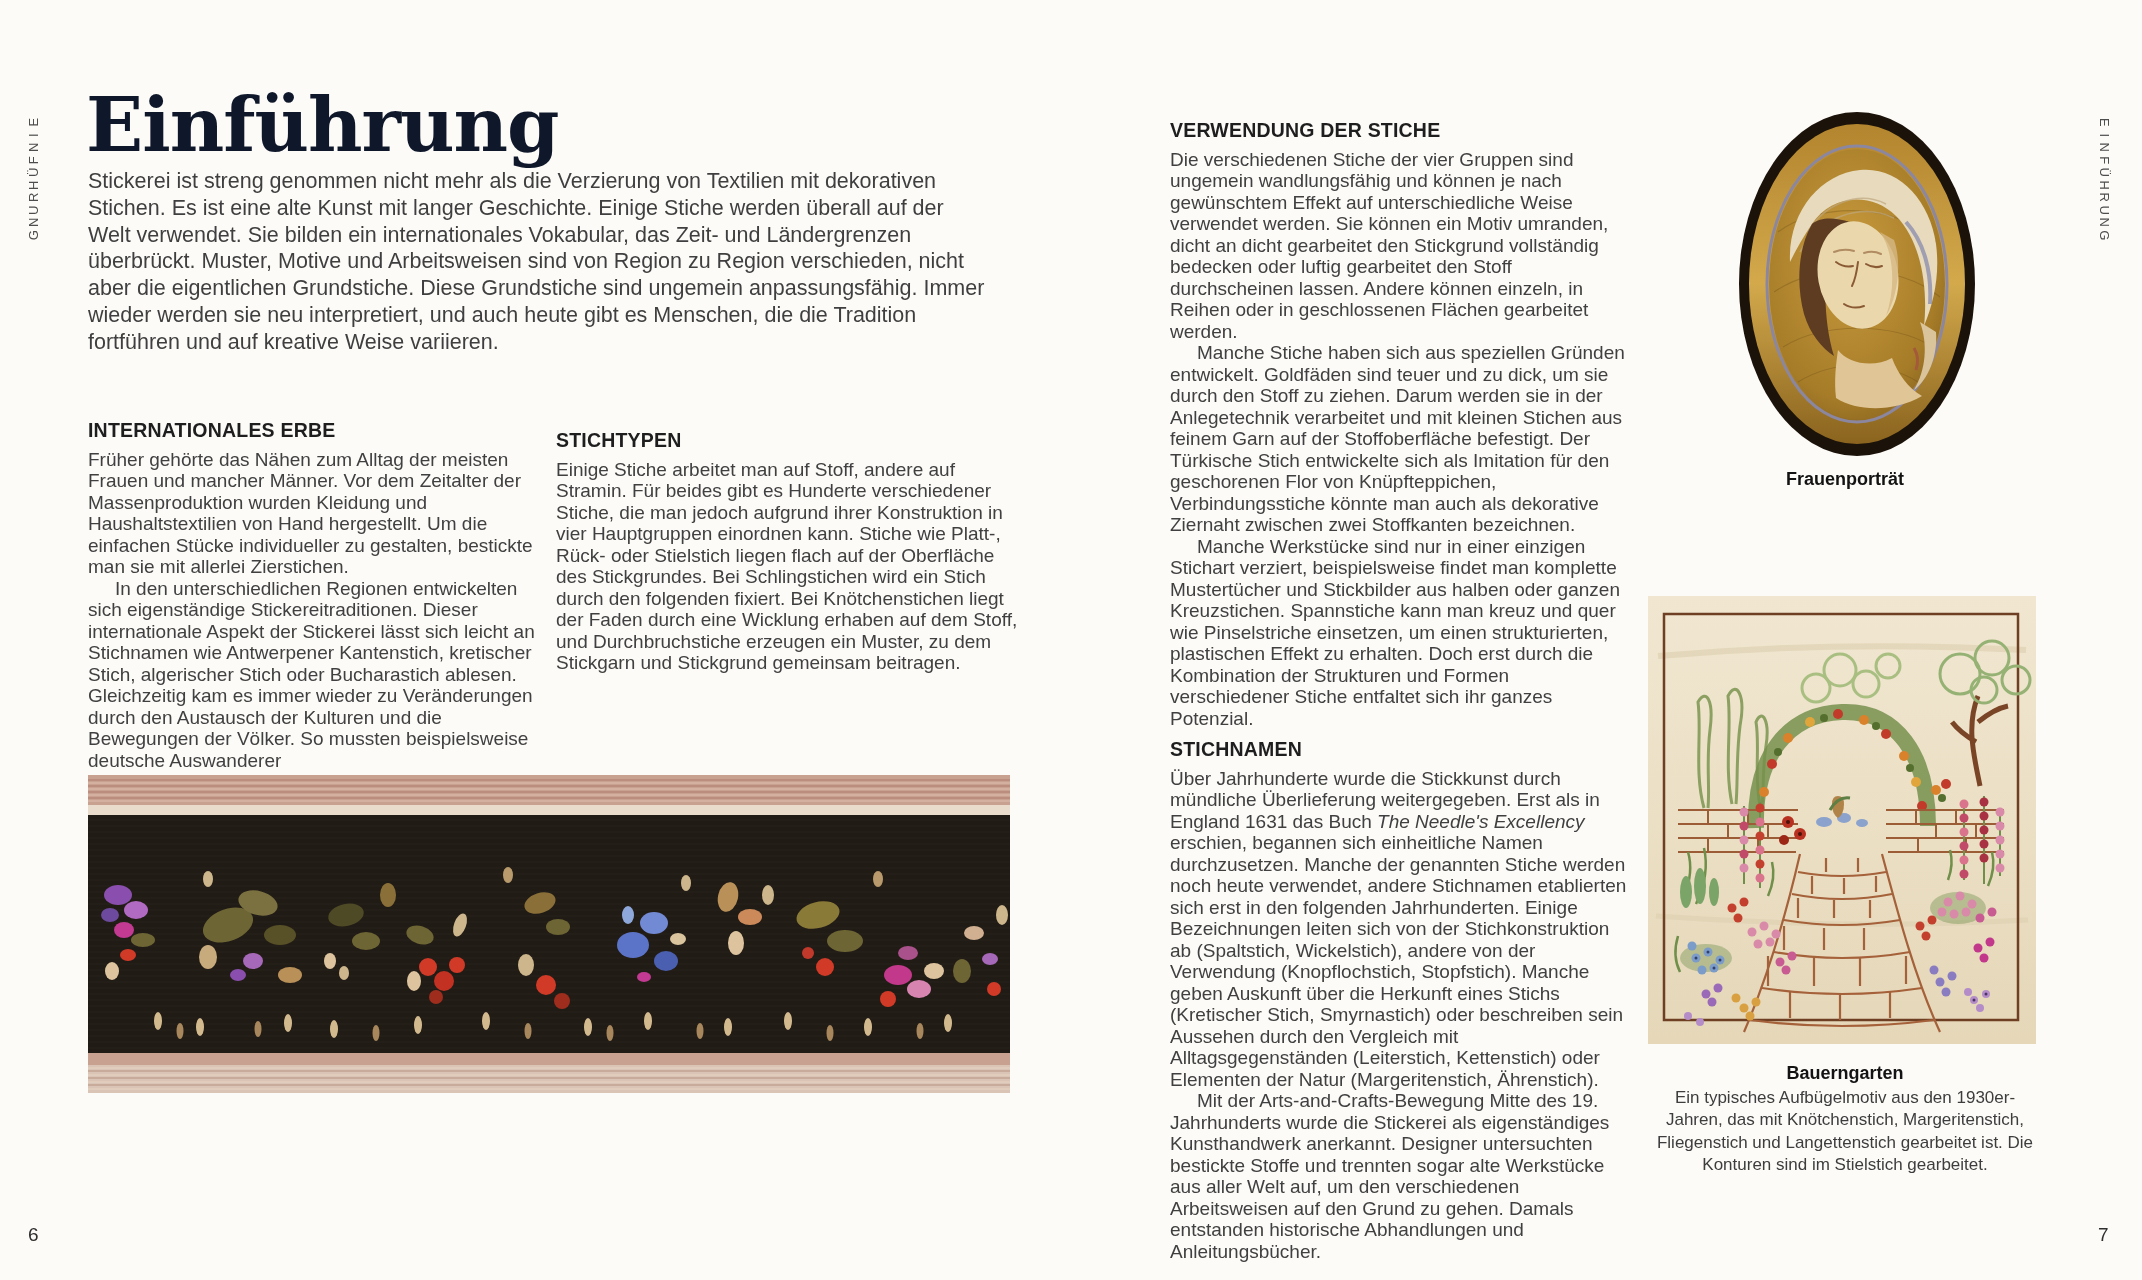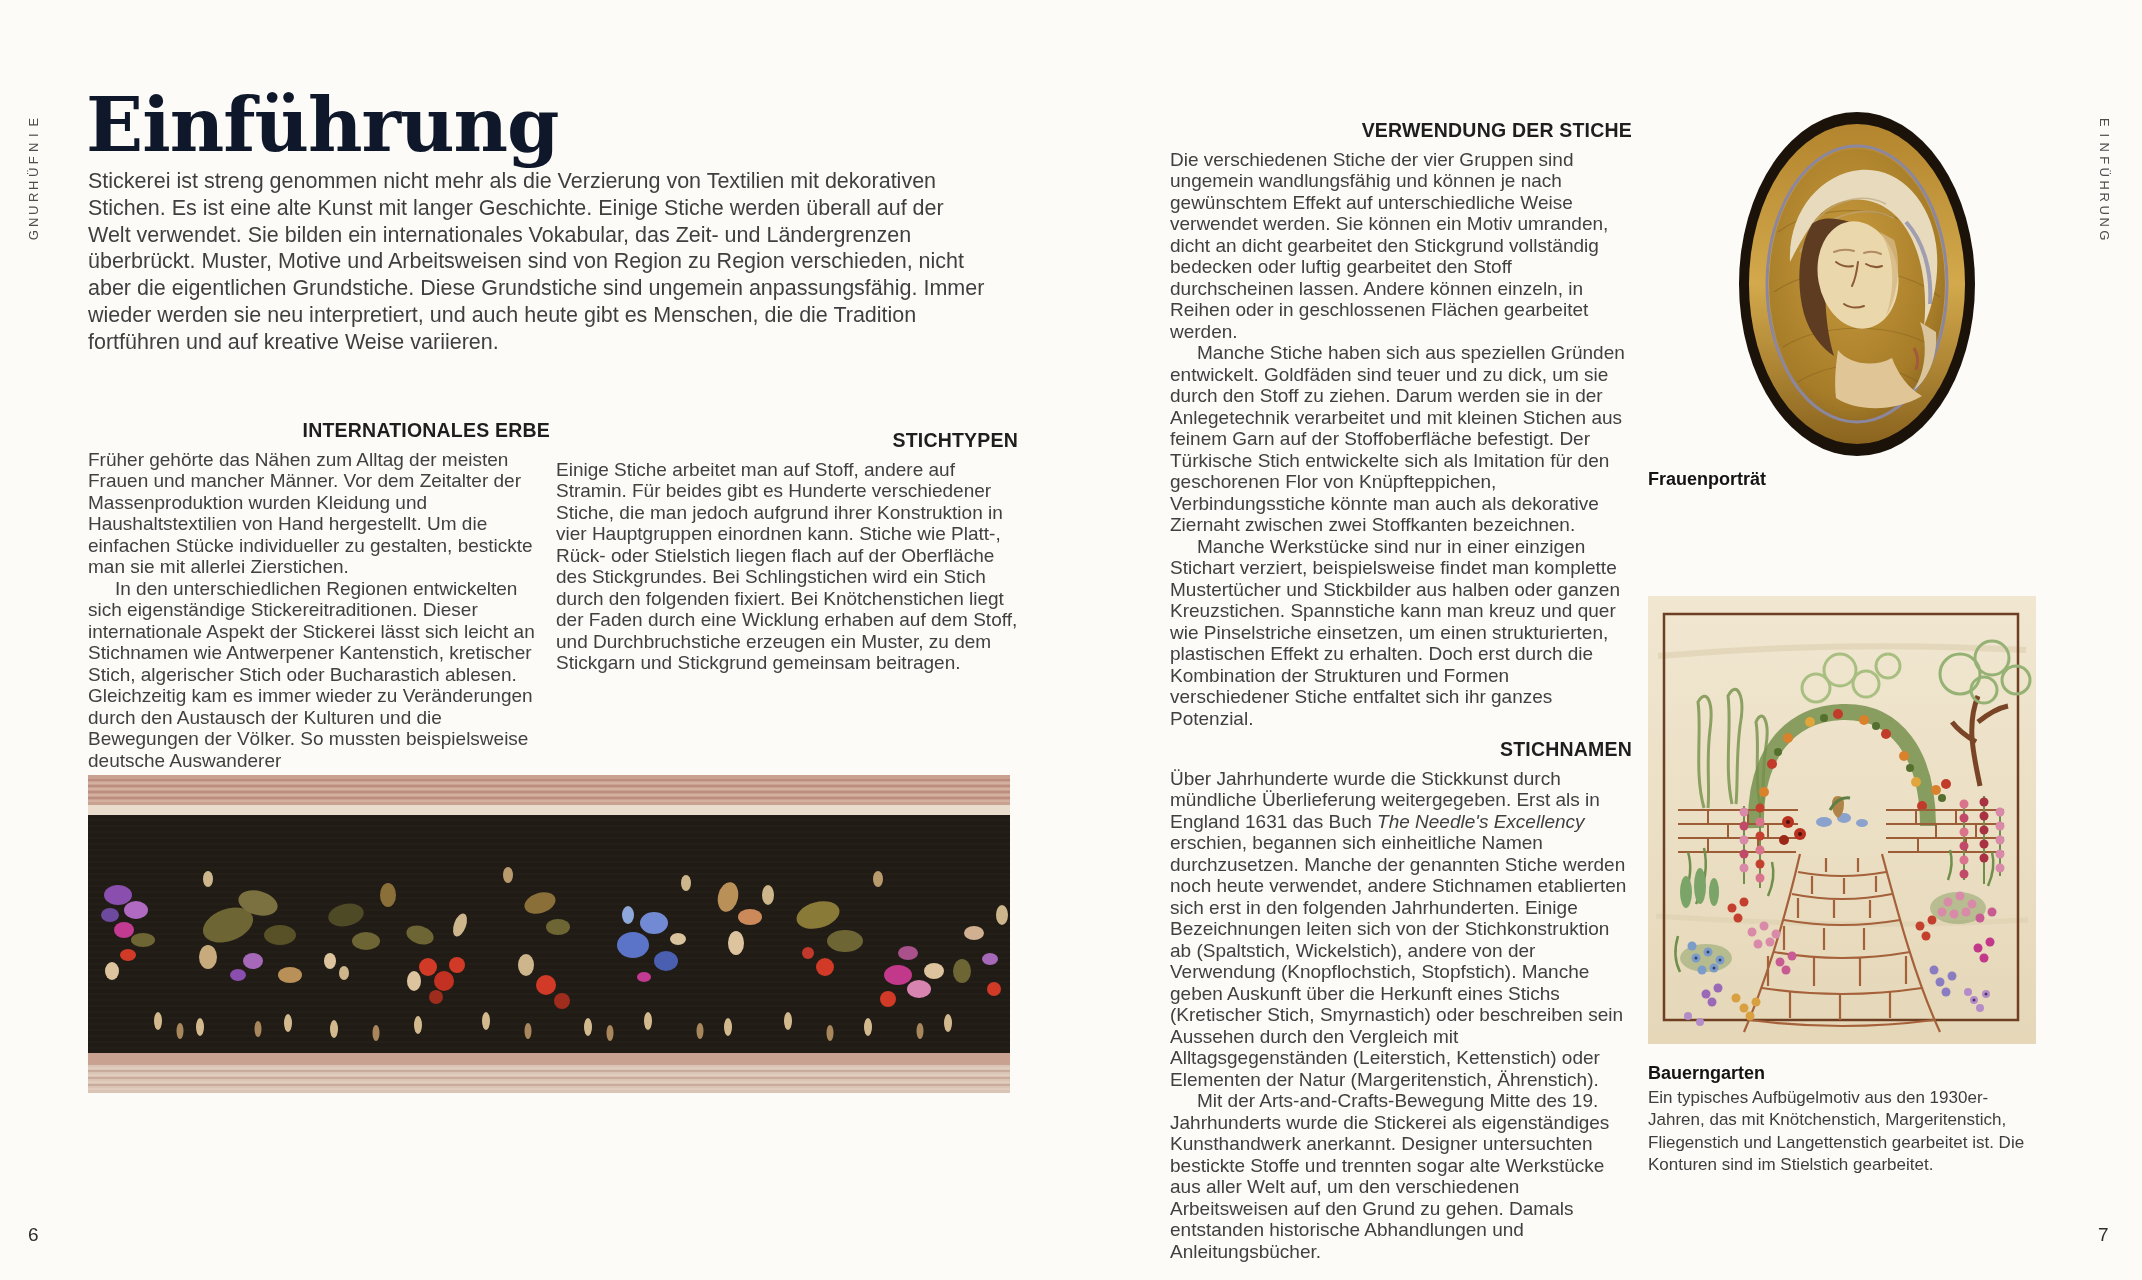--- a/index.html
+++ b/index.html
@@ -13,29 +13,29 @@
   .edge-label.left span{transform:rotate(-90deg);}
   .edge-label.right span{transform:rotate(90deg);}
   
   .title{position:absolute;left:86px;top:88px;margin:0;
          font-family:"DejaVu Serif",serif;font-weight:700;font-size:75px;
          line-height:1;letter-spacing:-1px;color:#0f172a;}
   .intro{position:absolute;left:88px;top:168px;width:902px;
          font-size:21.5px;line-height:26.8px;color:#3f3f3f;}
   
   .col{position:absolute;width:462px;font-size:19px;line-height:21.5px;color:#404040;}
-  .sec-head{font-size:19.5px;font-weight:700;letter-spacing:.2px;color:#1e1e1e;margin:0 0 7px 0;text-align:right;}
+  .sec-head{font-size:19.5px;font-weight:700;letter-spacing:.2px;color:#1e1e1e;margin:0 0 7px 0;}
   .sec-head.gap-above{margin-top:10px;}
   .col p{margin:0;}
   .col p.indent{text-indent:27px;}
   .col em{}
   
   .fig{position:absolute;}
   .fig svg{display:block;}
-  .caption{position:absolute;font-size:17px;line-height:22.6px;color:#3d3d3d;}
+  .caption{position:absolute;font-size:17px;line-height:22.6px;color:#3d3d3d;text-align:center;}
   .caption .cap-title{font-size:18px;font-weight:700;color:#131313;margin-bottom:2px;}
   .pagenum{position:absolute;font-size:19px;color:#2f2f2f;}
 </style>
 </head>
 <body>
 
 <div class="spread">
 
   <div class="edge-label left" style="left:26px;top:116px;">
       <span>E</span>

